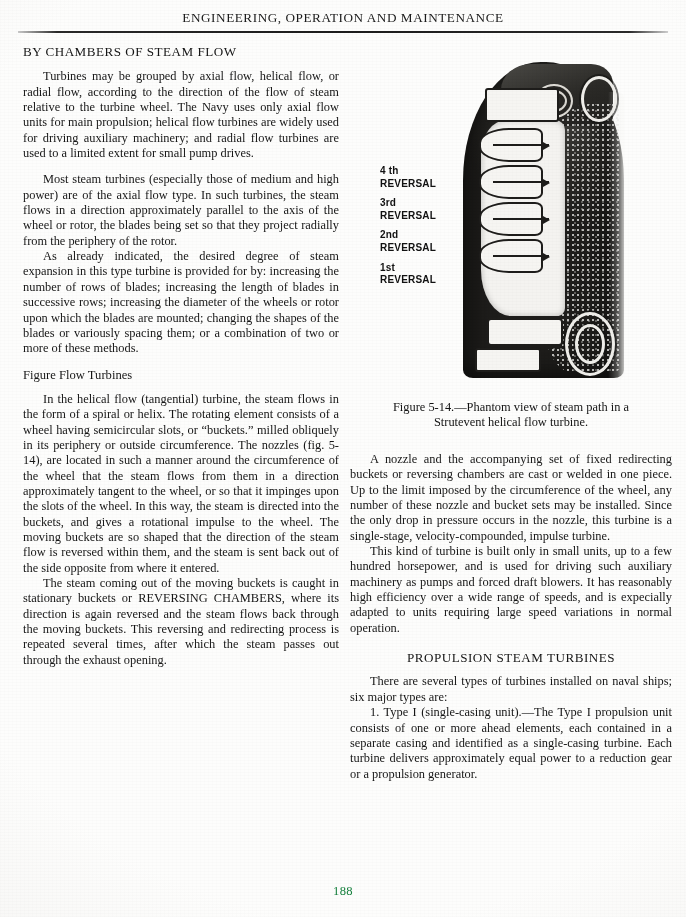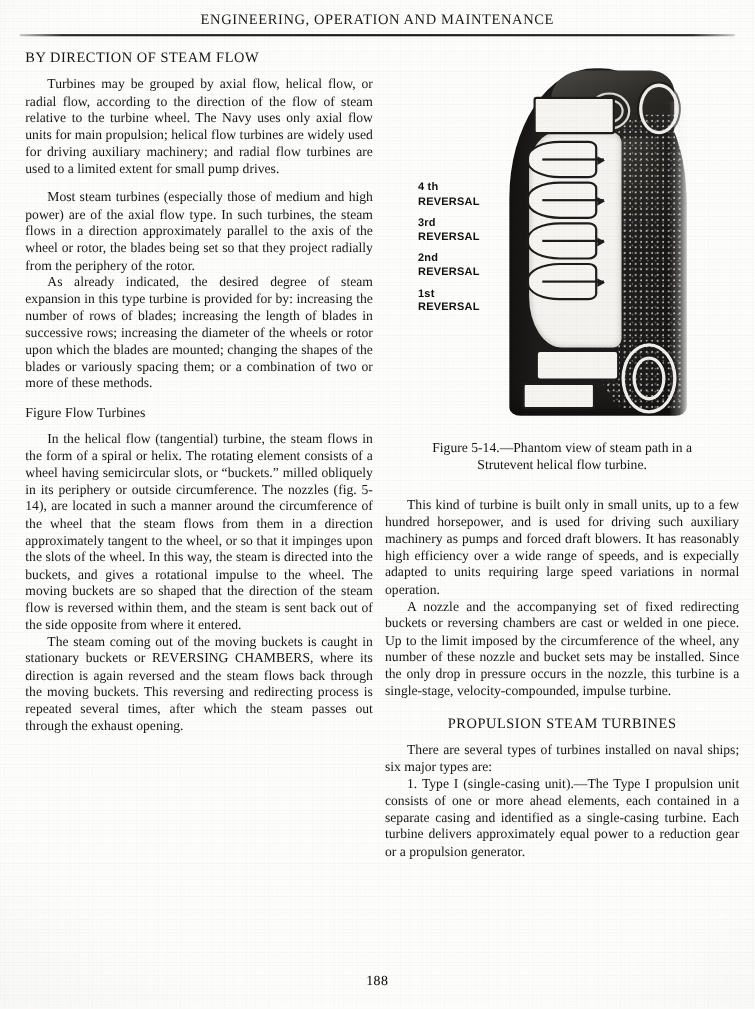--- a/index.html
+++ b/index.html
@@ -262,34 +262,34 @@
 
   
   .folio {
     position: absolute;
     left: 0;
     top: 884px;
     width: 686px;
     text-align: center;
     font-size: 12.6px;
     letter-spacing: 0.4px;
-    color: #000000;
+    color: #15803d;
   }
 </style>
 </head>
 <body>
 
 <div class="page">
   <div class="paper-tone"></div>
 
   <div class="running-head">ENGINEERING, OPERATION AND MAINTENANCE</div>
   <div class="head-rule"></div>
 
   <div class="col col-left">
-    <div class="sec-head-caps">BY DIRECTION OF STEAM FLOW</div>
+    <div class="sec-head-caps">BY CHAMBERS OF STEAM FLOW</div>
     <p class="para gap-after">Turbines may be grouped by axial flow, helical flow, or radial flow, according to the direction of the flow of steam relative to the turbine wheel. The Navy uses only axial flow units for main propulsion; helical flow turbines are widely used for driving auxiliary machinery; and radial flow turbines are used to a limited extent for small pump drives.</p>
 
     <p class="para">Most steam turbines (especially those of medium and high power) are of the axial flow type. In such turbines, the steam flows in a direction approximately parallel to the axis of the wheel or rotor, the blades being set so that they project radially from the periphery of the rotor.</p>
     <p class="para">As already indicated, the desired degree of steam expansion in this type turbine is provided for by: increasing the number of rows of blades; increasing the length of blades in successive rows; increasing the diameter of the wheels or rotor upon which the blades are mounted; changing the shapes of the blades or variously spacing them; or a combination of two or more of these methods.</p>
 
     <div class="sec-head-run">Figure Flow Turbines</div>
     <p class="para">In the helical flow (tangential) turbine, the steam flows in the form of a spiral or helix. The rotating element consists of a wheel having semicircular slots, or “buckets.” milled obliquely in its periphery or outside circumference. The nozzles (fig. 5-14), are located in such a manner around the circumference of the wheel that the steam flows from them in a direction approximately tangent to the wheel, or so that it impinges upon the slots of the wheel. In this way, the steam is directed into the buckets, and gives a rotational impulse to the wheel. The moving buckets are so shaped that the direction of the steam flow is reversed within them, and the steam is sent back out of the side opposite from where it entered.</p>
     <p class="para">The steam coming out of the moving buckets is caught in stationary buckets or REVERSING CHAMBERS, where its direction is again reversed and the steam flows back through the moving buckets. This reversing and redirecting process is repeated several times, after which the steam passes out through the exhaust opening.</p>
   </div>
 
@@ -344,22 +344,22 @@
       </div>
     </div>
 
     <div class="fig-caption">
       <span>Figure 5-14.—Phantom view of steam path in a</span><br>
       <span>Strutevent helical flow turbine.</span>
     </div>
   </div>
 
   <div class="col col-right">
+    <p class="para">A nozzle and the accompanying set of fixed redirecting buckets or reversing chambers are cast or welded in one piece. Up to the limit imposed by the circumference of the wheel, any number of these nozzle and bucket sets may be installed. Since the only drop in pressure occurs in the nozzle, this turbine is a single-stage, velocity-compounded, impulse turbine.</p>
     <p class="para">This kind of turbine is built only in small units, up to a few hundred horsepower, and is used for driving such auxiliary machinery as pumps and forced draft blowers. It has reasonably high efficiency over a wide range of speeds, and is expecially adapted to units requiring large speed variations in normal operation.</p>
-    <p class="para">A nozzle and the accompanying set of fixed redirecting buckets or reversing chambers are cast or welded in one piece. Up to the limit imposed by the circumference of the wheel, any number of these nozzle and bucket sets may be installed. Since the only drop in pressure occurs in the nozzle, this turbine is a single-stage, velocity-compounded, impulse turbine.</p>
 
     <div class="sec-head-caps-centered">PROPULSION STEAM TURBINES</div>
     <p class="para">There are several types of turbines installed on naval ships; six major types are:</p>
     <p class="para">1. Type I (single-casing unit).—The Type I propulsion unit consists of one or more ahead elements, each contained in a separate casing and identified as a single-casing turbine. Each turbine delivers approximately equal power to a reduction gear or a propulsion generator.</p>
   </div>
 
   <div class="folio">188</div>
 
   <div class="scan-noise"></div>
 </div>

